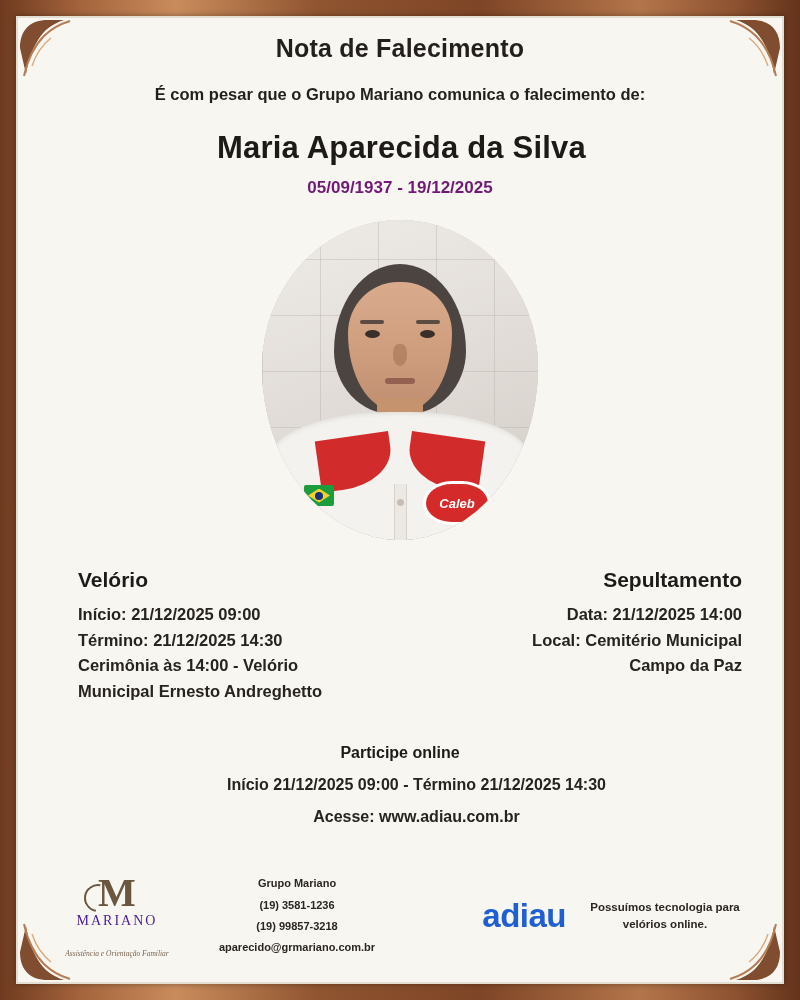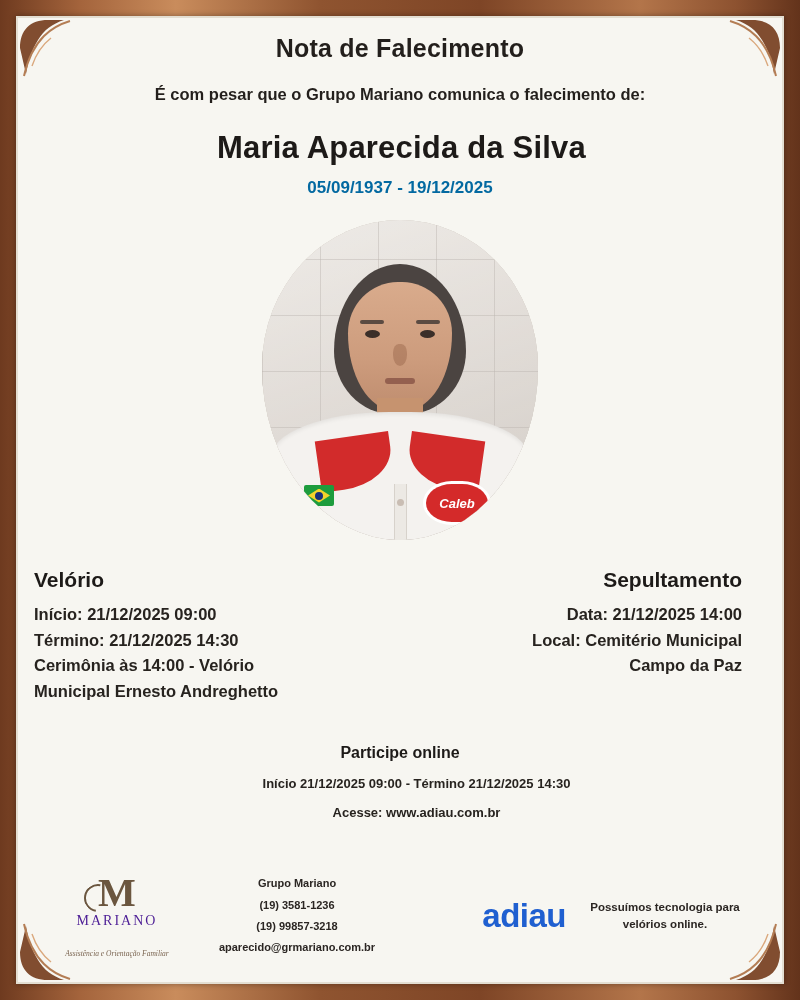--- a/index.html
+++ b/index.html
@@ -69,21 +69,21 @@
     font-size: 31px;
     font-weight: bold;
     color: #1d1a18;
     margin: 26px 0 0 3px;
     letter-spacing: 0.2px;
   }
   .deceased-dates {
     text-align: center;
     font-size: 17px;
     font-weight: bold;
-    color: #0369a1;
+    color: #701a75;
     margin: 12px 0 0 0;
   }
 
   
   #portrait-wrap {
     margin: 22px auto 0 auto;
     width: 276px;
     height: 320px;
     border-radius: 50% 50% 50% 50% / 46% 46% 54% 54%;
     overflow: hidden;
@@ -256,21 +256,21 @@
     position: absolute;
     left: 11px; top: 7px;
     width: 8px; height: 8px;
     background: #17307a;
     border-radius: 50%;
   }
 
   
   #services {
     display: flex;
-    margin: 28px 42px 0 18px;
+    margin: 28px 42px 0 62px;
     gap: 18px;
   }
   .svc-col { width: 50%; }
   .svc-col.left  { text-align: left; }
   .svc-col.right { text-align: right; }
   .svc-title {
     font-size: 21px;
     font-weight: bold;
     color: #1d1a18;
     margin-bottom: 10px;
@@ -286,21 +286,21 @@
   #online {
     margin-top: 40px;
     text-align: center;
   }
   #online-title {
     font-size: 16px;
     font-weight: bold;
     color: #1d1a18;
   }
   .online-line {
-    font-size: 13px;
+    font-size: 16px;
     font-weight: bold;
     color: #27231f;
     margin-top: 14px;
     padding-left: 33px;
   }
 
   
   #footer {
     position: absolute;
     left: 0;

